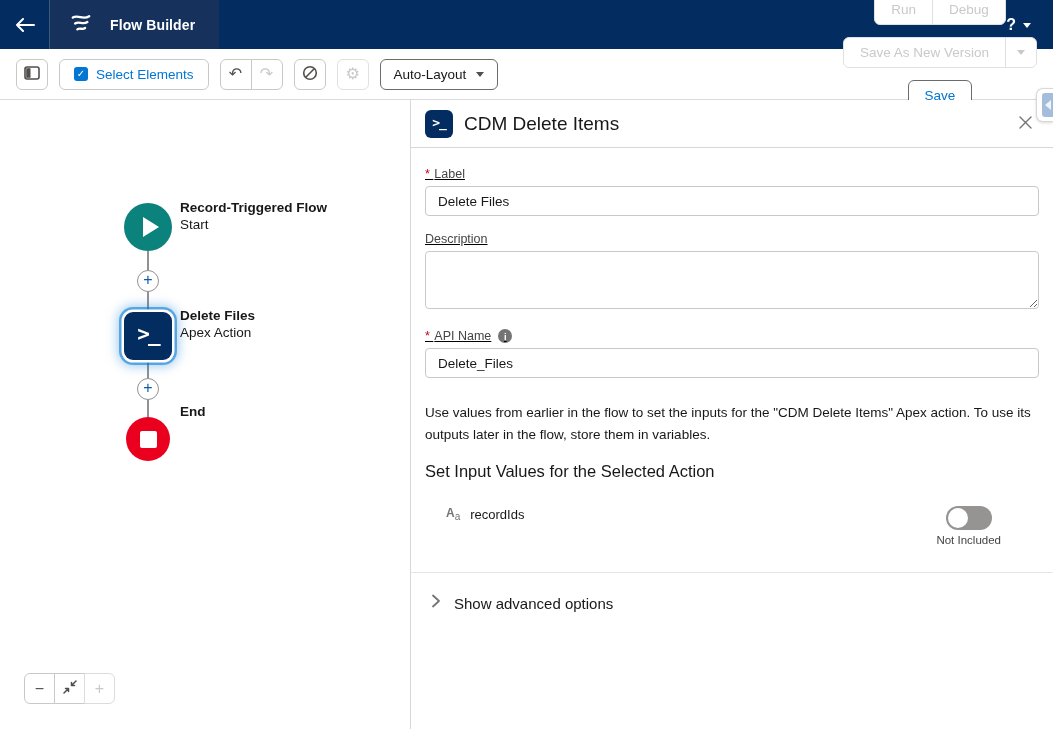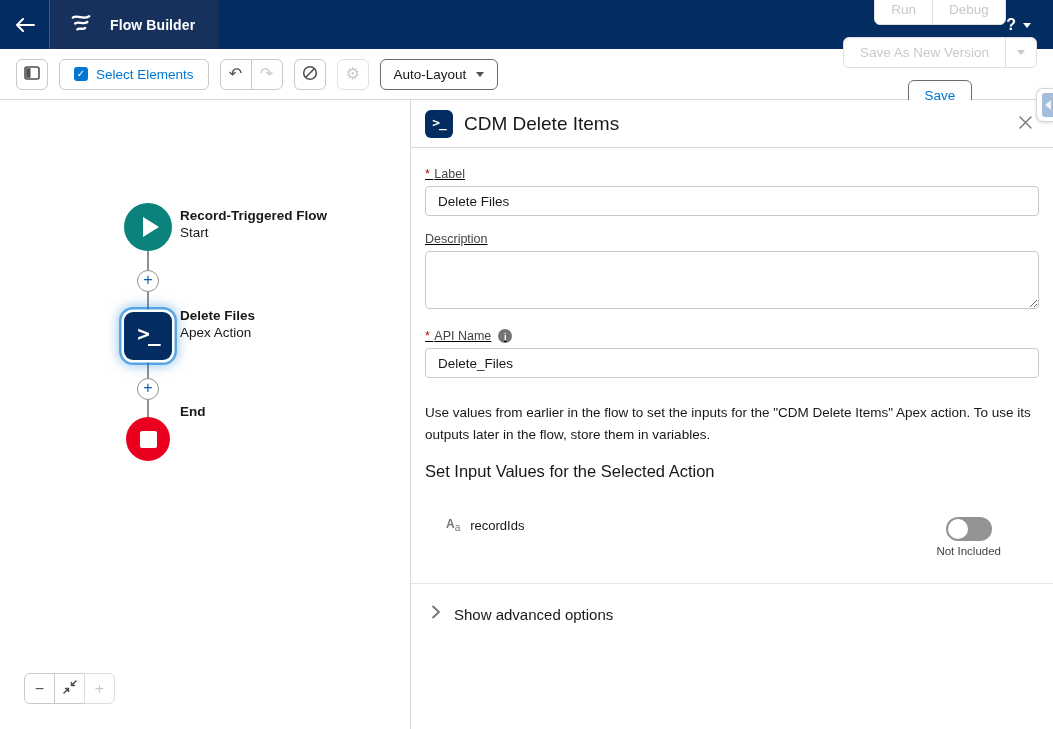--- a/index.html
+++ b/index.html
@@ -50,21 +50,21 @@
   .plus-btn { position:absolute; left:137px; top:170px; width:22px; height:22px; border-radius:50%; background:#fff; border:1.5px solid #919191; color:#0b5cab; font-size:16px; line-height:18px; text-align:center; cursor:pointer; font-weight:400; }
   .plus-btn.second { top:278px; }
   .apex-node { position:absolute; left:124px; top:212px; width:48px; height:48px; border-radius:9px; background:#032d60; display:flex; align-items:center; justify-content:center; cursor:pointer;
     box-shadow:0 0 0 2.5px #fff, 0 0 0 5px rgba(1,118,211,.55), 0 0 12px 6px rgba(1,118,211,.40); }
   .term-glyph { color:#fff; font-family:"DejaVu Sans Mono",monospace; font-weight:700; font-size:21px; letter-spacing:-2px; padding-bottom:4px; }
   .end-node { left:126px; top:317px; width:44px; height:44px; border-radius:50%; background:#ea001e; }
   .end-square { width:17px; height:17px; background:#fff; border-radius:2px; }
   .node-label { position:absolute; left:180px; }
   .node-label .t { font-size:13.5px; font-weight:700; color:#181818; }
   .node-label .s { font-size:13.5px; color:#181818; margin-top:2px; }
-  .lbl-start { top:108px; } .lbl-apex { top:208px; } .lbl-end { top:304px; }
+  .lbl-start { top:100px; } .lbl-apex { top:208px; } .lbl-end { top:304px; }
 
   .zoom-ctrl { position:absolute; left:24px; top:573px; display:flex; }
   .zoom-btn { width:31px; height:31px; background:#fff; border:1px solid #c9c9c9; display:flex; align-items:center; justify-content:center; font-size:16px; color:#514f4d; cursor:pointer; }
   .zoom-btn:first-child { border-radius:6px 0 0 6px; }
   .zoom-btn + .zoom-btn { margin-left:-1px; }
   .zoom-btn:last-child { border-radius:0 6px 6px 0; color:#c9c9c9; border-color:#dcdcdc; }
 
   
   .panel { position:absolute; top:100px; left:411px; right:0; bottom:0; background:#fff; }
   .panel-header { height:48px; display:flex; align-items:center; padding:0 14px; border-bottom:1px solid #d8d8d8; }
@@ -74,21 +74,21 @@
   .close-btn { margin-left:auto; width:28px; height:28px; display:flex; align-items:center; justify-content:center; color:#747474; cursor:pointer; }
   .panel-body { padding:19px 14px 0; }
   .field { margin-bottom:16px;text-decoration:underline; }
   .field-label { font-size:12.5px; color:#444; margin-bottom:5px; display:flex; align-items:center; }
   .req::before { content:"* "; color:#ba0517; margin-right:1px; }
   .text-input { width:100%; height:30px; border:1px solid #c9c9c9; border-radius:4px; padding:0 12px; font-size:13.5px; color:#181818; font-family:inherit; background:#fff; }
   .textarea { width:100%; height:58px; border:1px solid #c9c9c9; border-radius:4px; padding:6px 12px; font-size:13.5px; color:#181818; font-family:inherit; resize:vertical; }
   .info-icon { display:inline-flex; width:14px; height:14px; border-radius:50%; background:#747474; color:#fff; font-size:9.5px; font-weight:700; align-items:center; justify-content:center; margin-left:7px; font-style:normal; cursor:pointer; }
   .help-text { margin-top:24px; font-size:13.5px; line-height:1.6; color:#181818; }
   .section-heading { margin-top:17px; font-size:16.5px; font-weight:400; color:#181818; }
-  .param-row { margin-top:36px; display:flex; align-items:flex-start; padding-left:21px; }
+  .param-row { margin-top:25px; display:flex; align-items:flex-start; padding-left:21px; }
   .aa-icon { color:#747474; font-size:12px; font-weight:700; }
   .aa-icon .sub { font-size:10px; vertical-align:-3px; font-weight:400; }
   .param-name { font-size:13px; color:#181818; margin-left:10px; margin-top:1px; }
   .toggle-block { margin-left:auto; margin-right:38px; display:flex; flex-direction:column; align-items:center; }
   .toggle { width:46px; height:24px; border-radius:13px; background:#969492; position:relative; cursor:pointer; }
   .toggle .knob { position:absolute; left:2px; top:2px; width:20px; height:20px; border-radius:50%; background:#fff; }
   .toggle-caption { margin-top:4px; font-size:11.5px; color:#444; }
   .panel-divider { margin:26px -14px 0; border:0; border-top:1px solid #e5e5e5; }
   .advanced-row { margin-top:21px; display:flex; align-items:center; gap:13px; padding-left:6px; cursor:pointer; }
   .chev-right { color:#747474; }

